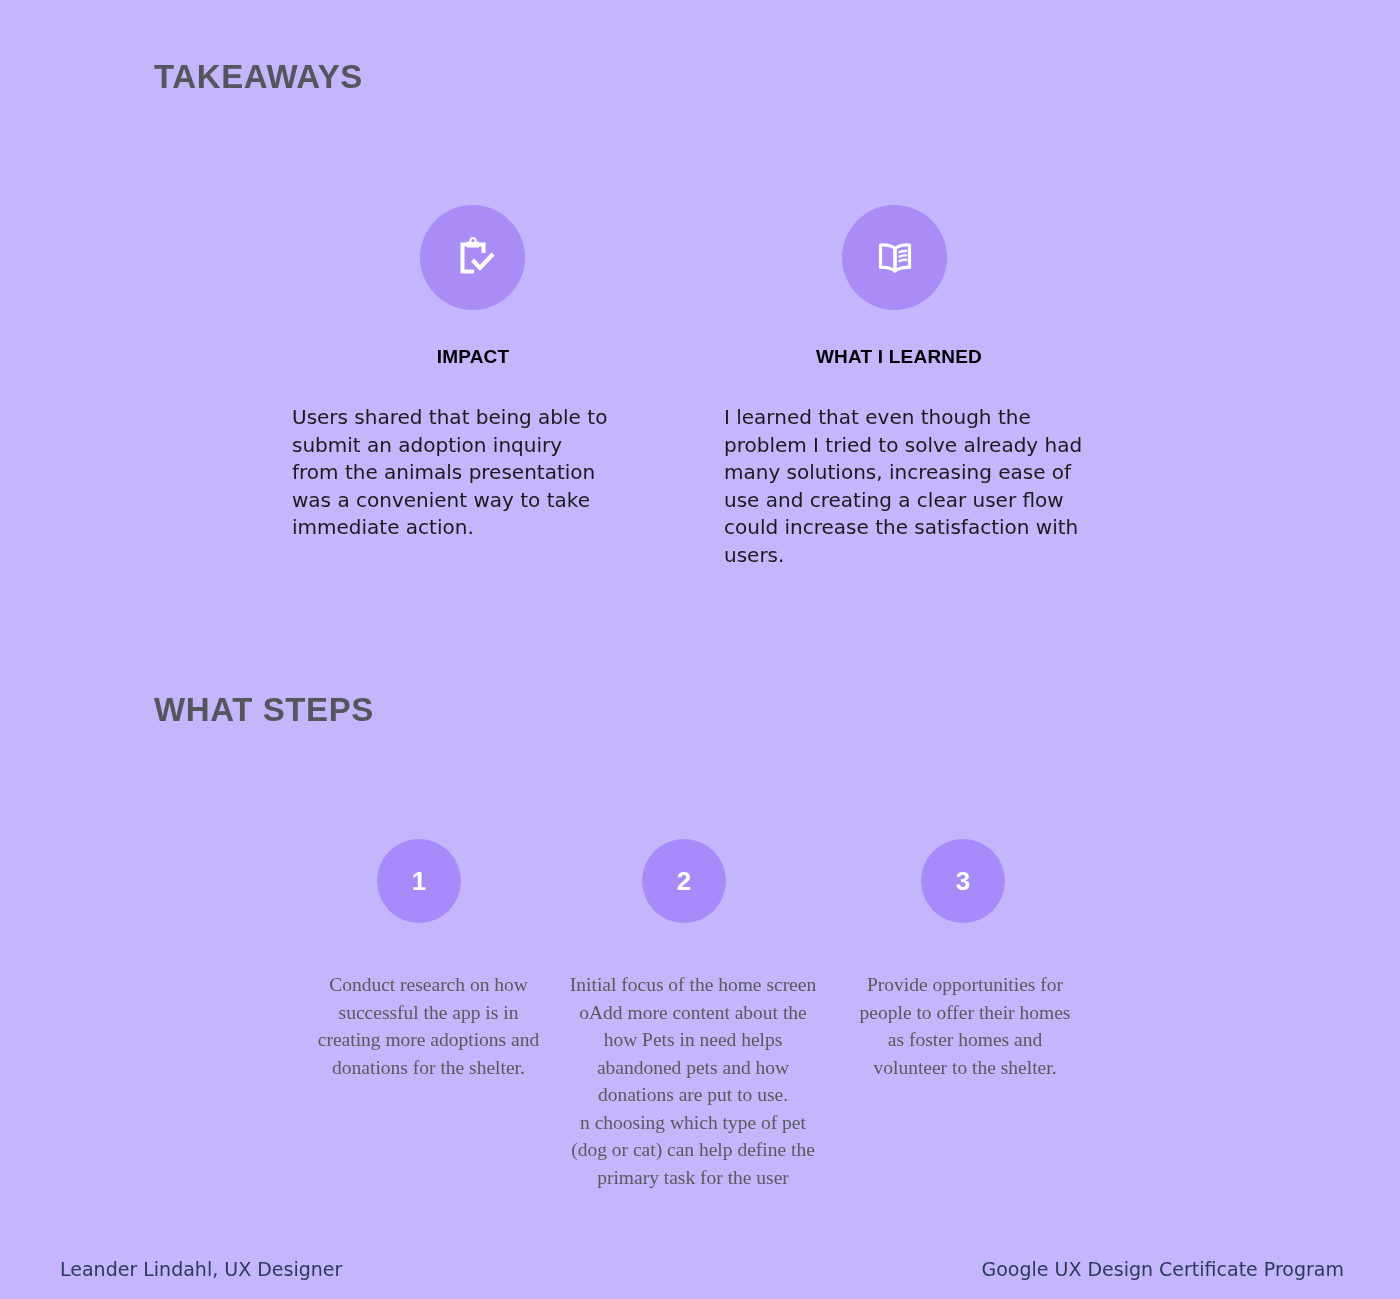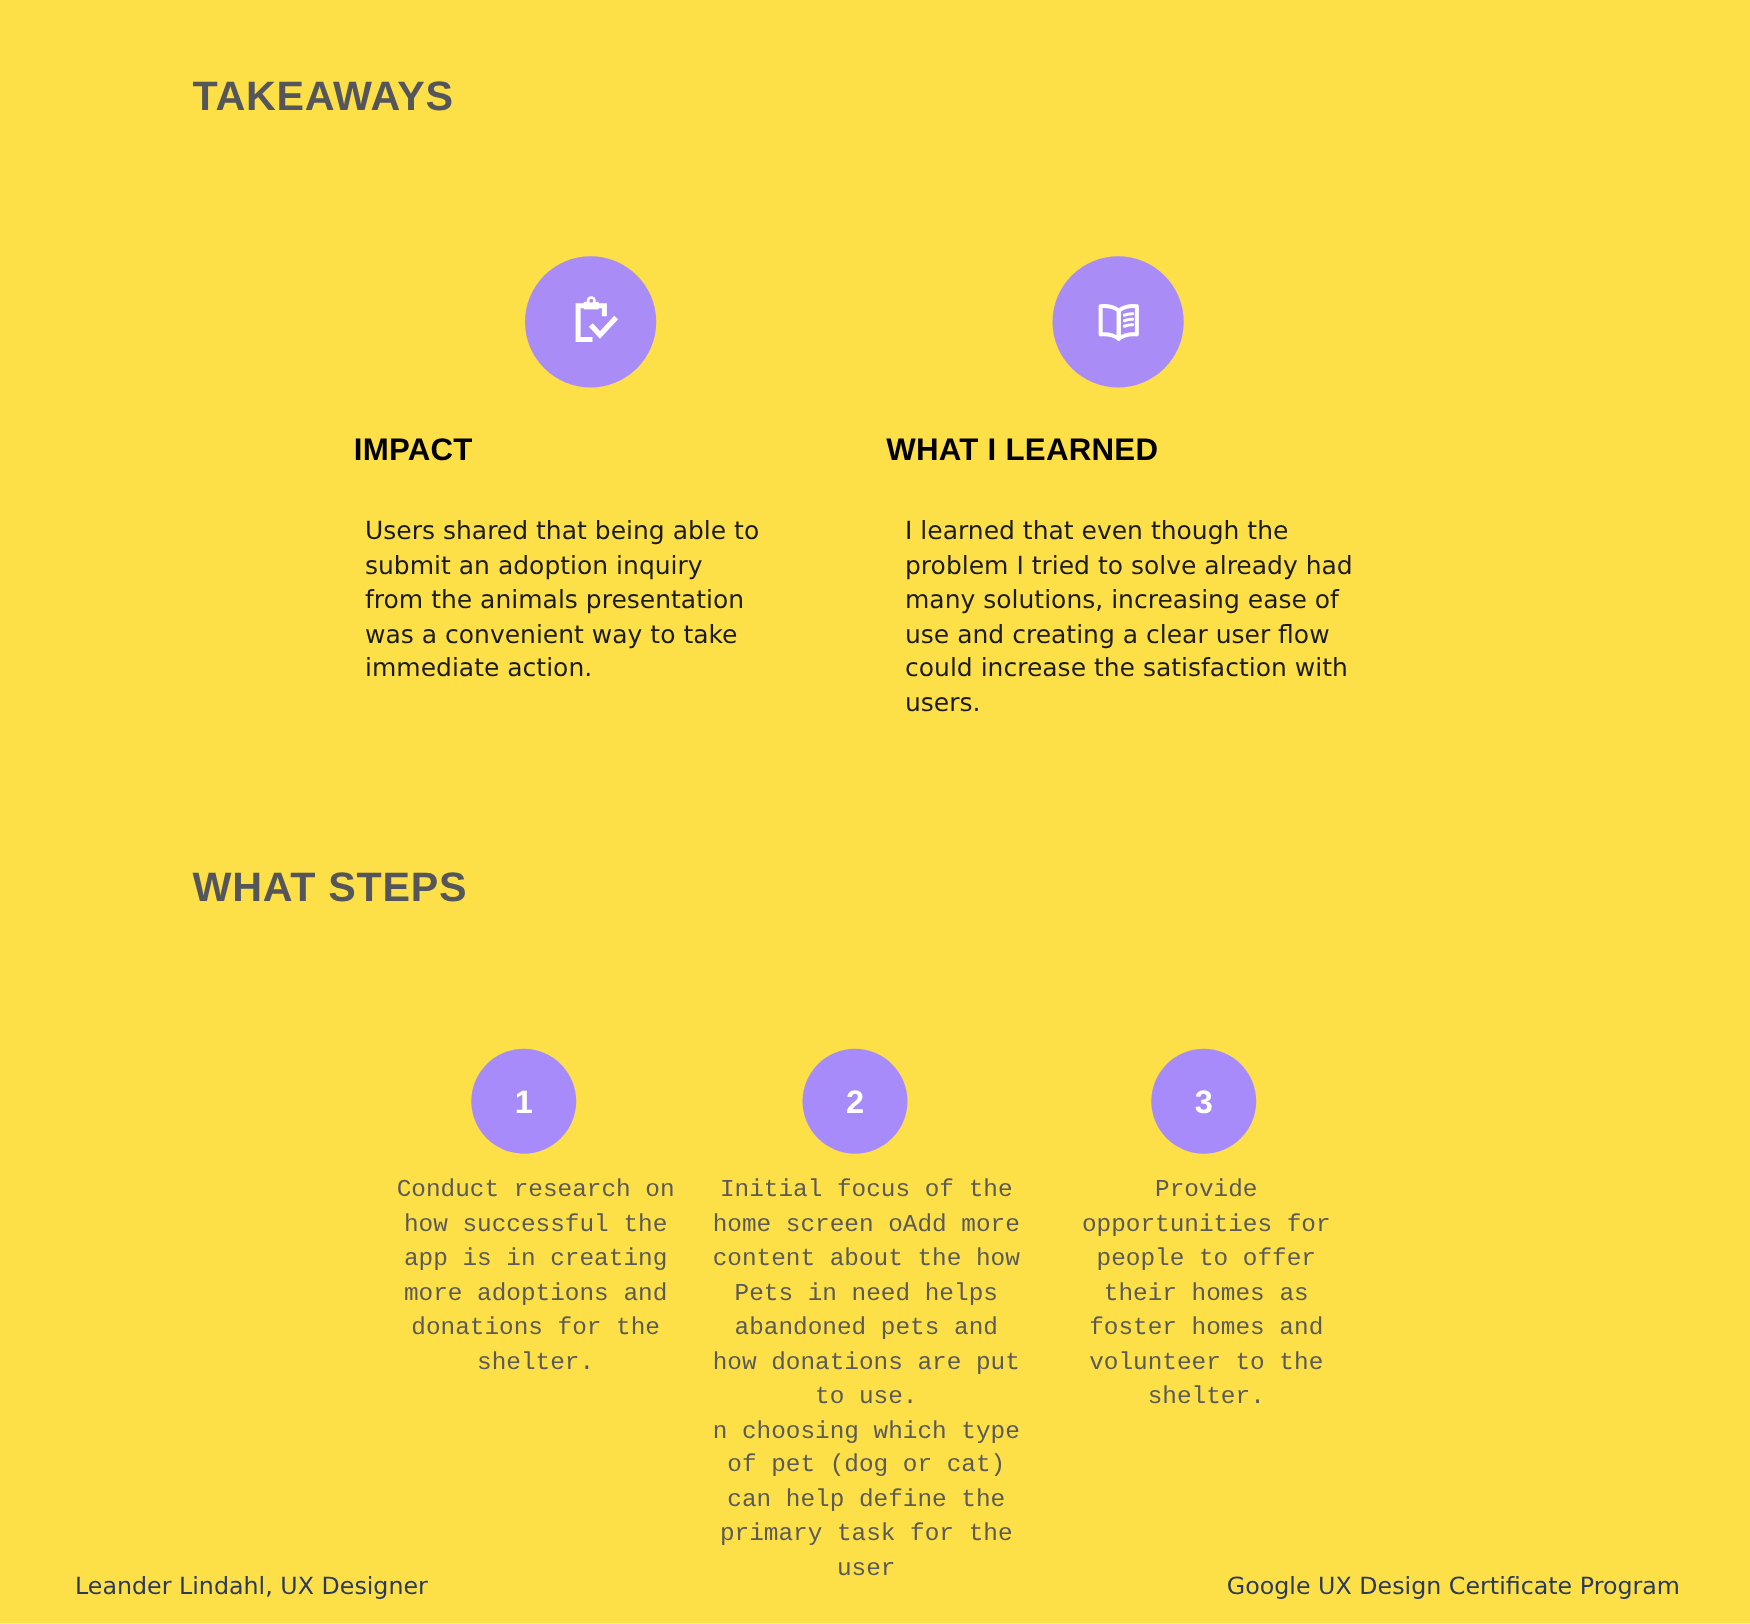--- a/index.html
+++ b/index.html
@@ -8,21 +8,21 @@
     width: 1400px;
     height: 1299px;
     background: #ffffff;
     font-family: "DejaVu Sans", sans-serif;
   }
 
   .page {
     position: relative;
     width: 1400px;
     height: 1299px;
-    background: #fde047;
+    background: #c4b5fd;
     overflow: hidden;
   }
 
   
   .section-title {
     position: absolute;
     font-family: "Liberation Sans", sans-serif;
     font-weight: bold;
     font-size: 33px;
     letter-spacing: 0.6px;
@@ -52,22 +52,23 @@
     margin-left: 137px;
   }
   #takeaway-col-1 .icon-circle { margin-left: 133px; }
 
   .icon-circle svg { display: block; }
 
   .takeaway-heading {
     margin-top: 36px;
     font-family: "Liberation Sans", sans-serif;
     font-weight: bold;
-    font-size: 25px;
+    font-size: 19px;
     color: #000000;
+    text-align: center;
     letter-spacing: 0.2px;
     width: 380px;
     margin-left: 0;
   }
   #takeaway-col-0 .takeaway-heading { width: 380px; margin-left: 0px; }
   #takeaway-col-1 .takeaway-heading { width: 380px; margin-left: 0px; }
 
   .takeaway-body {
     margin-top: 36px;
     font-family: "DejaVu Sans", sans-serif;
@@ -103,22 +104,22 @@
     font-family: "Liberation Sans", sans-serif;
     font-weight: bold;
     font-size: 26px;
     color: #ffffff;
   }
   #step-col-0 .step-circle { margin-left: 89px; }
   #step-col-1 .step-circle { margin-left: 90px; }
   #step-col-2 .step-circle { margin-left: 88px; }
 
   .step-body {
-    margin-top: 16px;
-    font-family: Liberation Mono, monospace;
+    margin-top: 48px;
+    font-family: Liberation Serif, serif;
     font-size: 19.5px;
     line-height: 27.5px;
     color: #5a5a5a;
     text-align: center;
     white-space: pre-line;
   }
   #step-col-0 .step-body { width: 245px; margin-left: 18px; }
   #step-col-1 .step-body { width: 252px; margin-left: 15px; }
   #step-col-2 .step-body { width: 228px; margin-left: 18px; }
 

